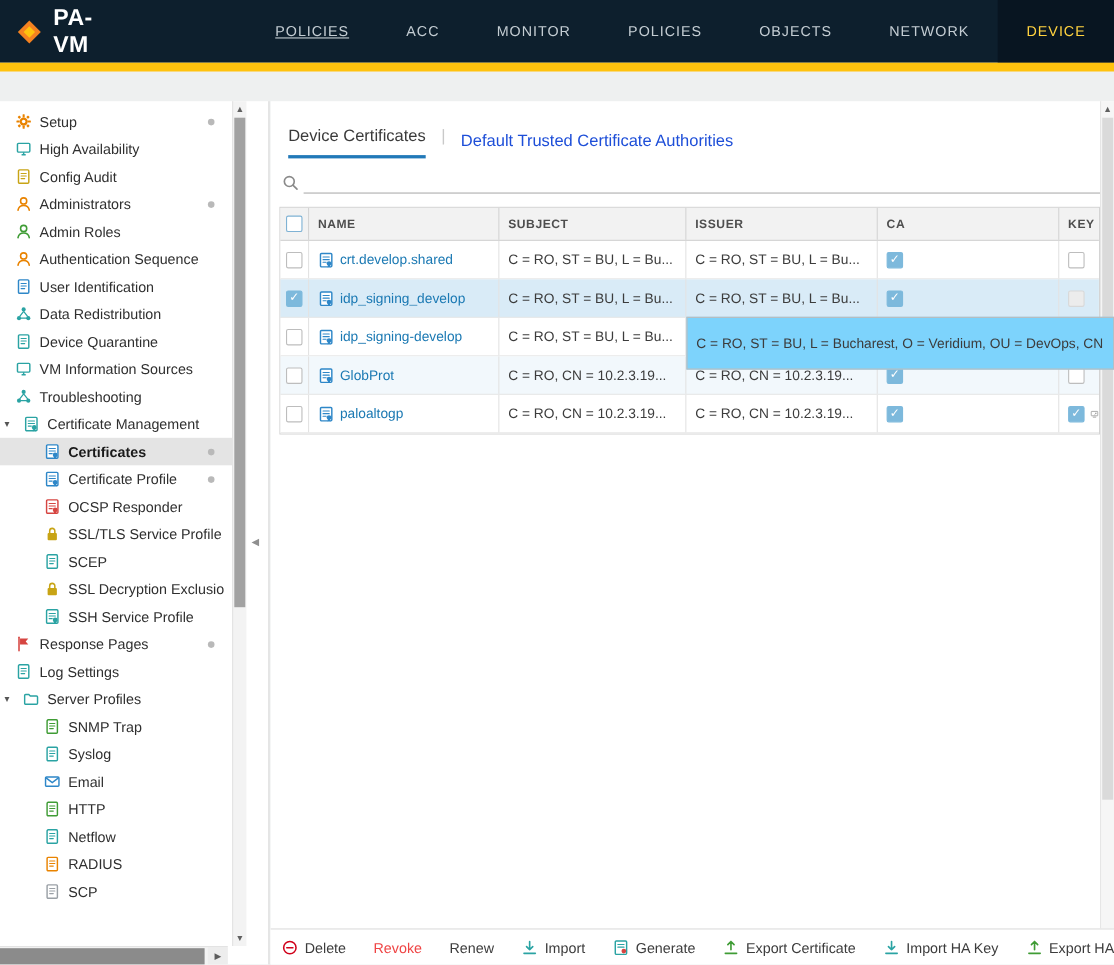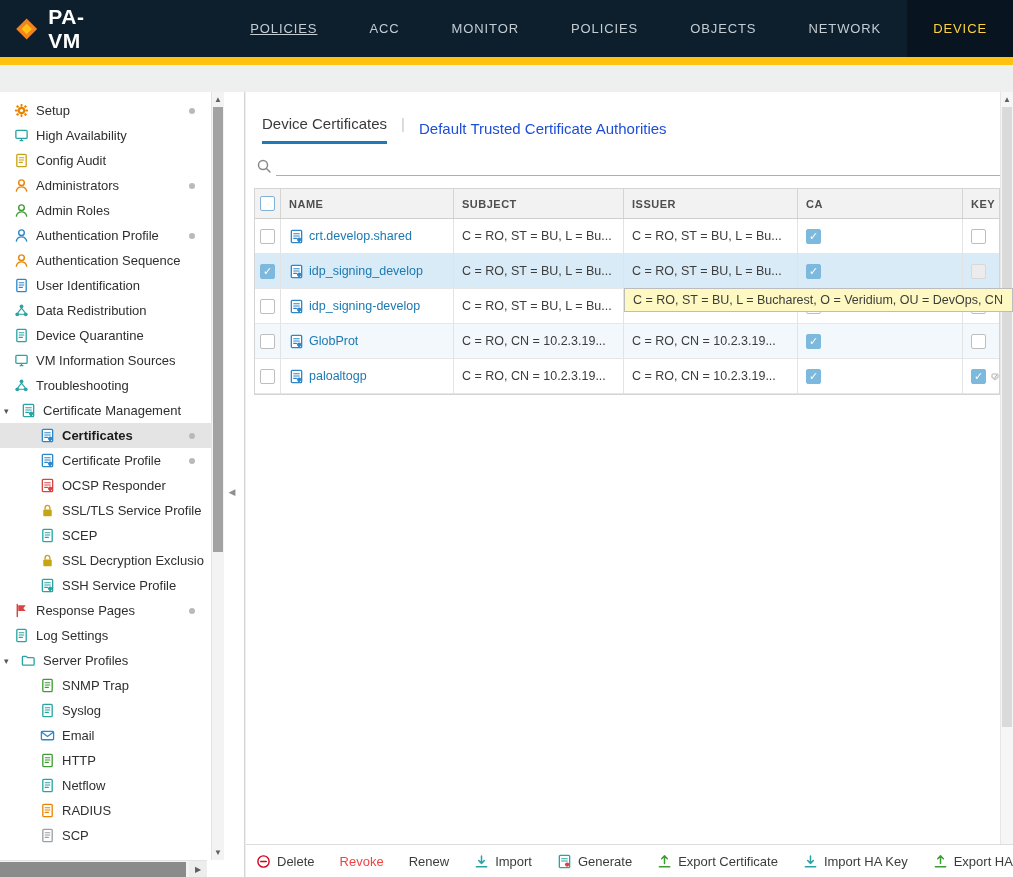--- a/index.html
+++ b/index.html
@@ -65,21 +65,21 @@
   .td-ca, .th-ca { width:165px; flex:0 0 165px; }
   .td-key, .th-key { flex:1; border-right:none; gap:5px; }
   .cert-ic { margin-right:5px; flex:0 0 15px; color:#2e87c8; }
   .name-link { color:#1b79b3; text-decoration:none; cursor:pointer; overflow:hidden; }
   .cb { width:15px; height:15px; border:1px solid #bdbdbd; border-radius:2px; background:#fff; display:inline-flex; align-items:center; justify-content:center; cursor:pointer; flex:0 0 15px; }
   .cb.checked { background:#7db9dc; border-color:#7db9dc; }
   .cb.checked::after { content:"✓"; color:#fff; font-size:11px; font-weight:bold; line-height:1; }
   .cb.disabled { background:#ececec; border-color:#d8d8d8; }
   .cb.header-cb { border-color:#7fb2d4; }
   .hakey-ic { color:#8a8a8a; }
-  .issuer-overlay { position:absolute; left:369px; top:-1px; right:-14px; height:24px; background:#fef9c3; border:1px solid #bcbcbc; display:flex; align-items:center; padding-left:8px; font-size:12.5px; color:#3c3c3c; white-space:nowrap; overflow:hidden; z-index:3; }
+  .issuer-overlay { position:absolute; left:369px; top:-1px; right:-14px; height:48px; background:#7dd3fc; border:1px solid #bcbcbc; display:flex; align-items:center; padding-left:8px; font-size:12.5px; color:#3c3c3c; white-space:nowrap; overflow:hidden; z-index:3; }
 
   .main-vscroll { position:absolute; top:0; right:0; width:13px; bottom:33px; background:#f6f6f6; border-left:1px solid #e6e6e6; }
   .main-vscroll .vs-thumb { top:15px; height:620px; background:#dadada; }
 
   .toolbar { position:absolute; left:0; right:0; bottom:0; height:33px; background:#fff; border-top:1px solid #dcdcdc; display:flex; align-items:center; padding-left:10px; gap:25px; overflow:hidden; white-space:nowrap; }
   .tool-btn { display:flex; align-items:center; gap:6px; font-size:13px; color:#3c3c3c; cursor:pointer; flex:0 0 auto; }
   .tool-btn.disabled { color:#ef4444; cursor:default; }
   .tool-ic { flex:0 0 15px; }
 </style>
 </head>
@@ -242,28 +242,20 @@
         <div class="side-item">
 
     <svg class="si-icon" width="15" height="15" style="color: rgb(63, 156, 53);">
             <use href="#i-person" xlink:href="#i-person"></use>
           </svg>
     <span class="si-label">Admin Roles</span>
 
   </div>
         <div class="side-item">
 
-    <svg class="si-icon" width="15" height="15" style="color: rgb(46, 135, 200);">
-            <use href="#i-person" xlink:href="#i-person"></use>
-          </svg>
-    <span class="si-label">Authentication Profile</span>
-    <span class="si-dot"></span>
-  </div>
-        <div class="side-item">
-
     <svg class="si-icon" width="15" height="15" style="color: rgb(233, 131, 0);">
             <use href="#i-person" xlink:href="#i-person"></use>
           </svg>
     <span class="si-label">Authentication Sequence</span>
 
   </div>
         <div class="side-item">
 
     <svg class="si-icon" width="15" height="15" style="color: rgb(46, 135, 200);">
             <use href="#i-doc" xlink:href="#i-doc"></use>

